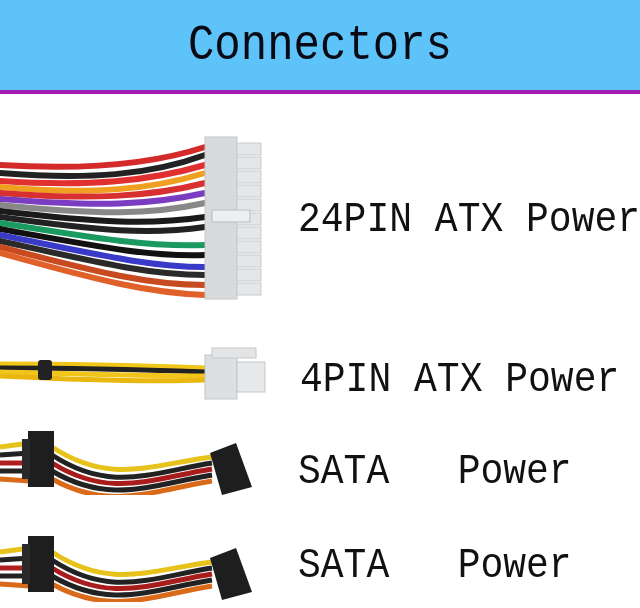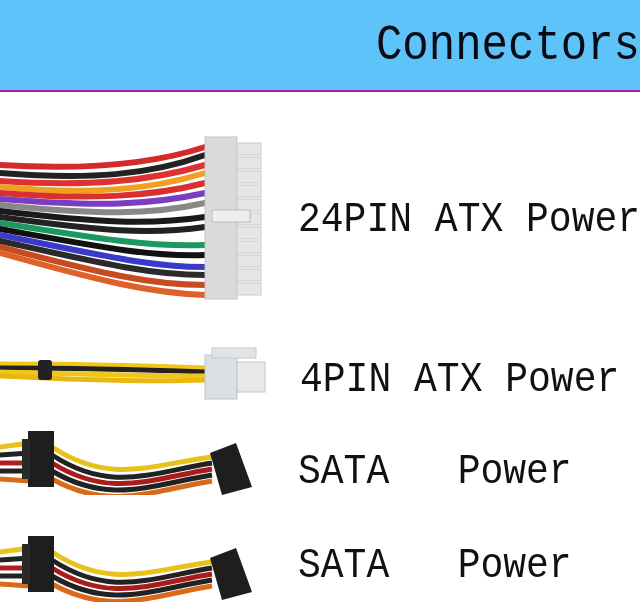--- a/index.html
+++ b/index.html
@@ -1,19 +1,19 @@
 <!DOCTYPE html>
 <html><head>
 <meta charset="utf-8">
 <style>
   html, body { margin:0; padding:0; }
   body { width:640px; height:608px; background:#ffffff; position:relative; overflow:hidden;
          font-family:"Liberation Serif","DejaVu Serif",serif; }
   .header { position:absolute; left:0; top:0; width:640px; height:90px; background:#5ec3f8;
-            display:flex; align-items:center; justify-content:flex-end; border-bottom:2px solid #a21caf; }
+            display:flex; align-items:center; justify-content:center; border-bottom:4px solid #a21caf; }
   .header-title { font-family:"Liberation Mono","DejaVu Sans Mono",monospace; font-size:44px; color:#0a0a14;
                   letter-spacing:0px; transform:scaleY(1.15); }
   .label { position:absolute; font-family:"Liberation Mono","DejaVu Sans Mono",monospace; color:#111;
            font-size:38px; transform:scaleY(1.12); transform-origin:left center; white-space:pre; }
   .item { position:absolute; }
   svg { display:block; }
 </style>
 </head>
 <body>
 

